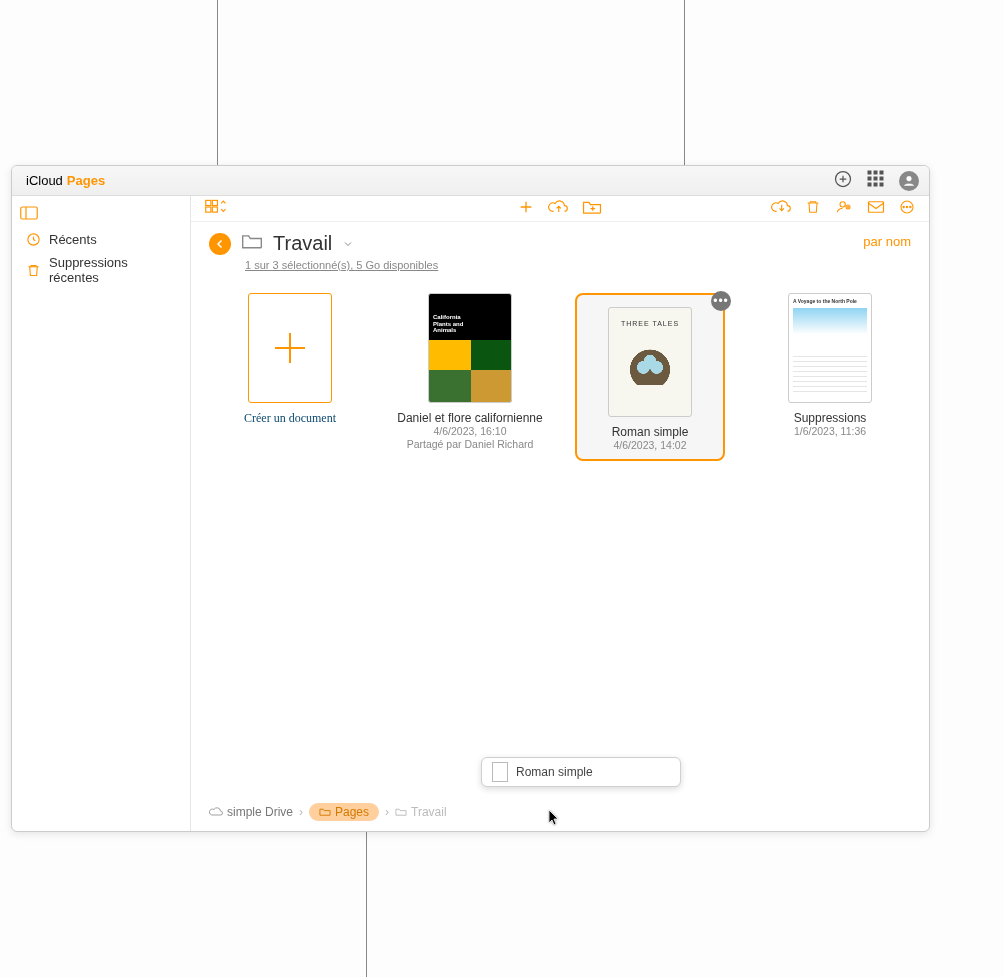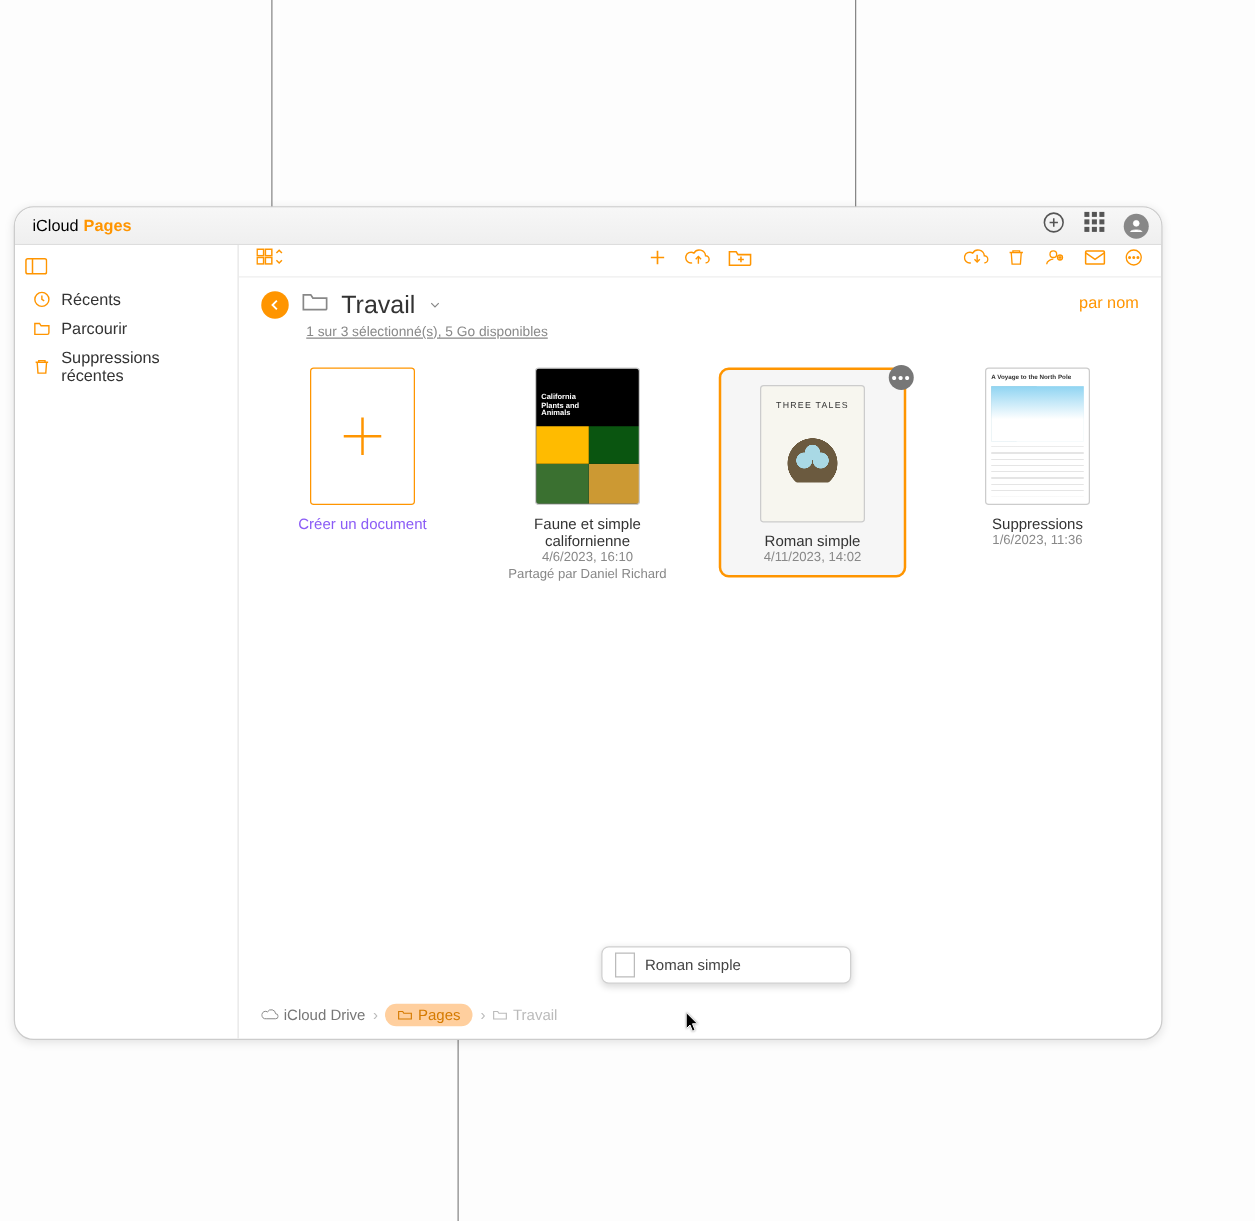--- a/index.html
+++ b/index.html
@@ -10,21 +10,21 @@
     font-family: -apple-system, "Helvetica Neue", Arial, sans-serif;
     color: #333;
     position: relative;
   }
   .window {
     position: absolute;
     left: 11px; top: 165px;
     width: 919px; height: 667px;
     background: #fff;
     border: 1px solid #ccc;
-    border-radius: 16px;
+    border-radius: 6px;
     box-shadow: 0 2px 8px rgba(0,0,0,0.1);
     overflow: hidden;
     display: flex;
     flex-direction: column;
   }
   .titlebar {
     height: 30px;
     background: linear-gradient(#f7f7f7,#efefef);
     display: flex;
     align-items: center;
@@ -111,21 +111,21 @@
   .create-thumb .plus {
     width:30px; height:30px; position:relative;
   }
   .create-thumb .plus::before,
   .create-thumb .plus::after {
     content:""; position:absolute; background:#ff9500;
   }
   .create-thumb .plus::before { left:14px; top:0; width:2px; height:30px; }
   .create-thumb .plus::after { top:14px; left:0; height:2px; width:30px; }
   .tile .title { margin-top:8px; font-size:12px; color:#333; }
-  .tile.create .title { color:#8b5cf6; }
+  .tile.create .title { color:#0c4a6e;font-family:Liberation Serif, serif; }
   .tile .meta { font-size:10.5px; color:#888; margin-top:0; }
   .tile .shared { font-size:10.5px; color:#888; margin-top:1px; }
   .sel-wrap {
     border:2px solid #ff9500; border-radius:8px;
     padding: 12px 6px 8px 6px;
     background:#f6f6f6;
     position:relative;
   }
   .sel-more {
     position:absolute; top:-4px; right:-8px;
@@ -277,26 +277,20 @@
       </div>
       <div class="side-item">
         <svg width="15" height="15" viewBox="0 0 24 24" fill="none" stroke="#ff9500" stroke-width="1.8">
             <circle cx="12" cy="12" r="9"></circle>
             <polyline points="12 7 12 12 15 14"></polyline>
           </svg>
         <span>Récents</span>
       </div>
       <div class="side-item">
         <svg width="15" height="15" viewBox="0 0 24 24" fill="none" stroke="#ff9500" stroke-width="1.8">
-            <path d="M3 6h6l2 3h10v9a2 2 0 0 1-2 2H3z"></path>
-          </svg>
-        <span>Parcourir</span>
-      </div>
-      <div class="side-item">
-        <svg width="15" height="15" viewBox="0 0 24 24" fill="none" stroke="#ff9500" stroke-width="1.8">
             <polyline points="4 6 20 6"></polyline>
             <path d="M8 6V4h8v2"></path>
             <path d="M6 6l1 14h10l1-14"></path>
           </svg>
         <span>Suppressions récentes</span>
       </div>
     </div>
 
     <div class="main">
       <div class="toolbar">
@@ -400,36 +394,36 @@
 
         <div class="tile create">
           <div class="thumb create-thumb">
               <div class="plus"></div>
             </div>
           <div class="title">Créer un document</div>
         </div>
 
         <div class="tile">
           <div class="thumb thumb-faune"></div>
-          <div class="title">Faune et simple californienne</div>
+          <div class="title">Daniel et flore californienne</div>
           <div class="meta">4/6/2023, 16:10</div>
           <div class="shared">Partagé par Daniel Richard</div>
         </div>
 
         <div class="tile">
           <div class="sel-wrap">
             <div class="sel-more">
                 <span>•••</span>
               </div>
             <div class="thumb thumb-roman">
               <div class="tt">THREE TALES</div>
               <div class="eggs"></div>
             </div>
             <div class="title">Roman simple</div>
-            <div class="meta">4/11/2023, 14:02</div>
+            <div class="meta">4/6/2023, 14:02</div>
           </div>
         </div>
 
         <div class="tile">
           <div class="thumb thumb-diss">
             <div class="dtitle">A Voyage to the North Pole</div>
             <div class="dimg"></div>
             <div class="lines"></div>
           </div>
           <div class="title">Suppressions</div>
@@ -441,21 +435,21 @@
       <div class="drag-ghost">
         <div class="ghost-thumb"></div>
         <span>Roman simple</span>
       </div>
 
       <div class="breadcrumb">
         <div class="bc-item">
           <svg width="14" height="12" viewBox="0 0 28 18" fill="none" stroke="#888" stroke-width="1.6">
               <path d="M8 15a6 6 0 1 1 2-11 7 7 0 0 1 13 3 4 4 0 0 1 0 8z"></path>
             </svg>
-          <span>iCloud Drive</span>
+          <span>simple Drive</span>
         </div>
         <span class="bc-sep">›</span>
         <div class="bc-target">
           <svg width="12" height="10" viewBox="0 0 26 20" fill="none" stroke="#d57a00" stroke-width="2">
               <path d="M2 4h7l2 3h13v10H2z"></path>
             </svg>
           <span>Pages</span>
         </div>
         <span class="bc-sep">›</span>
         <div class="bc-item" style="color:#bbb">

